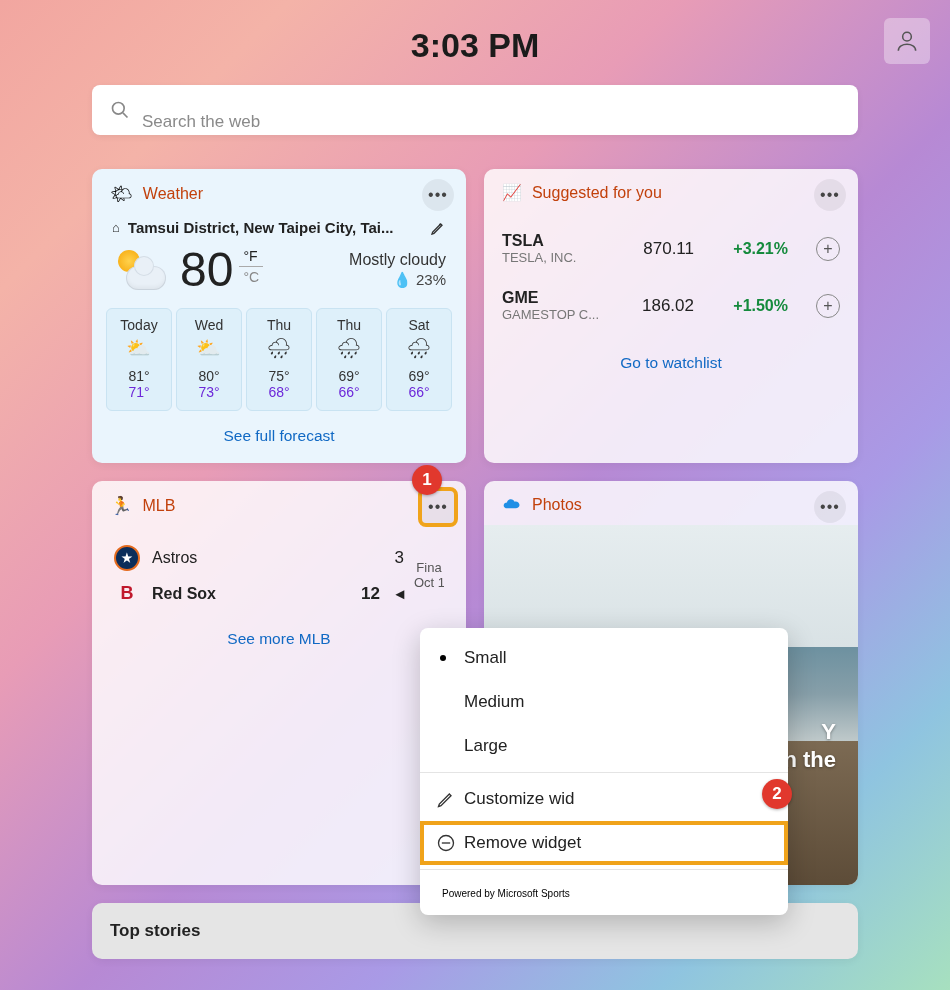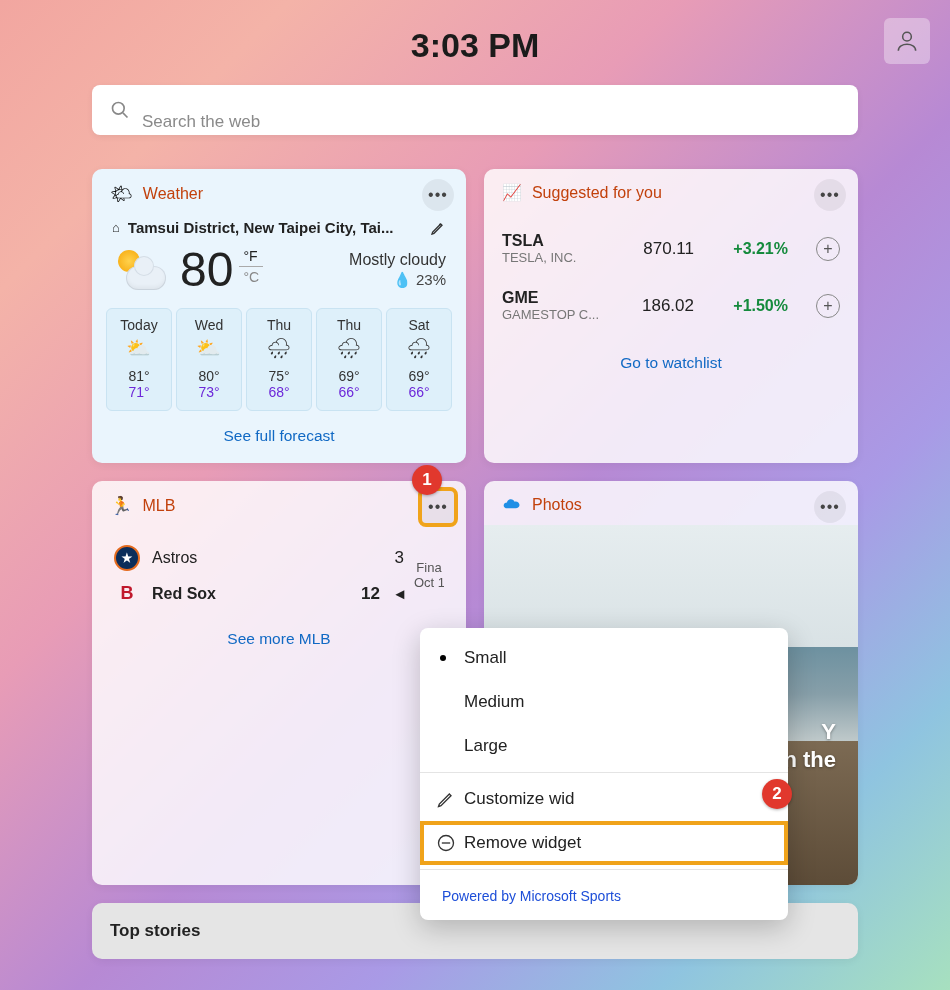--- a/index.html
+++ b/index.html
@@ -117,21 +117,21 @@
     font-size: 17px; color: #222; cursor: pointer;
   }
   .ctx-item.sel::before {
     content:""; width:6px; height:6px; background:#000; border-radius:50%;
     position:absolute; left: 20px;
   }
   .ctx-item { position: relative; padding-left: 44px; }
   .ctx-sep { height:1px; background:#e4e4e4; margin: 4px 0;}
   .ctx-item svg { width:20px; height:20px; stroke:#333; fill:none; stroke-width:1.6; position:absolute; left:16px;}
   .ctx-remove { outline: 4px solid #f0a31a; outline-offset: -4px; }
-  .ctx-foot { font-size: 14px; color:#1d4ed8; padding: 14px 22px 16px;}
+  .ctx-foot { font-size: 10px; color:#000000; padding: 14px 22px 16px;}
   
   .topstories { grid-column: 1 / span 2; background:#e5e5e5; padding: 18px; font-size:17px; font-weight:600; color:#222;}
   
   .onedrive-icon{ width:20px; height:20px;}
   .redsox-logo { width:26px; display:flex; justify-content:center;}
 </style>
 </head>
 <body>
 
 <div class="avatar">

